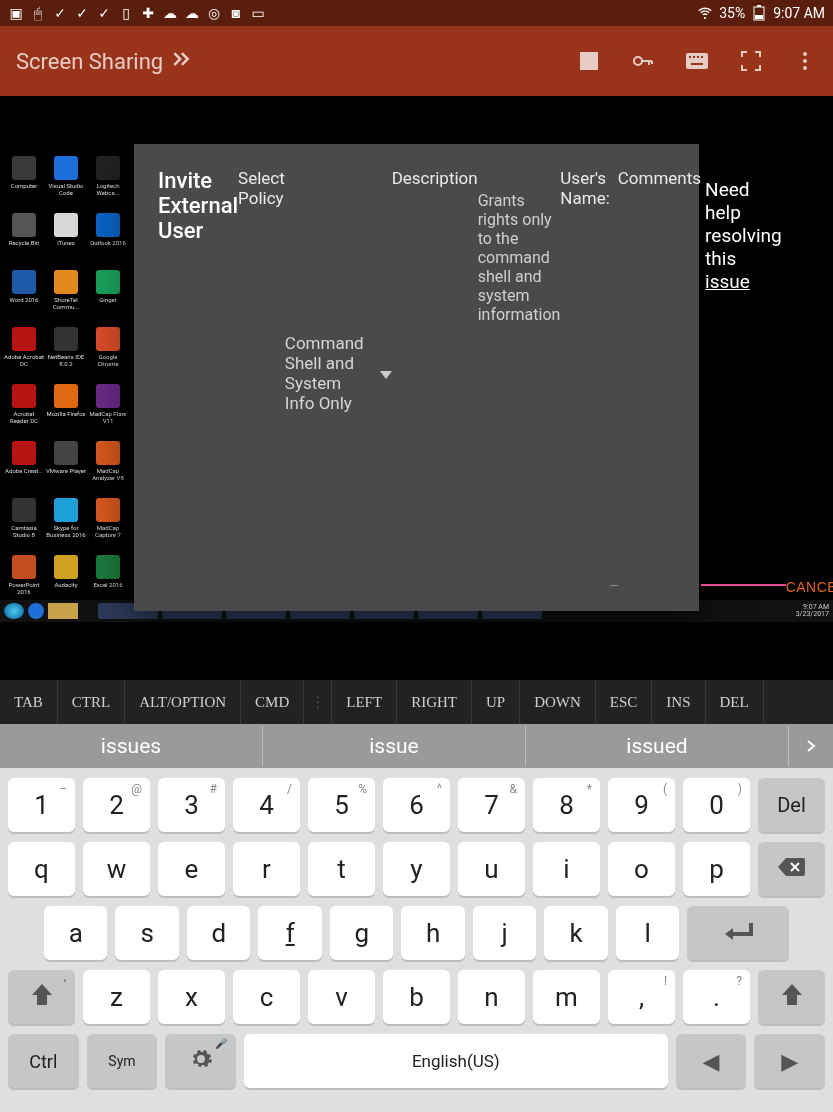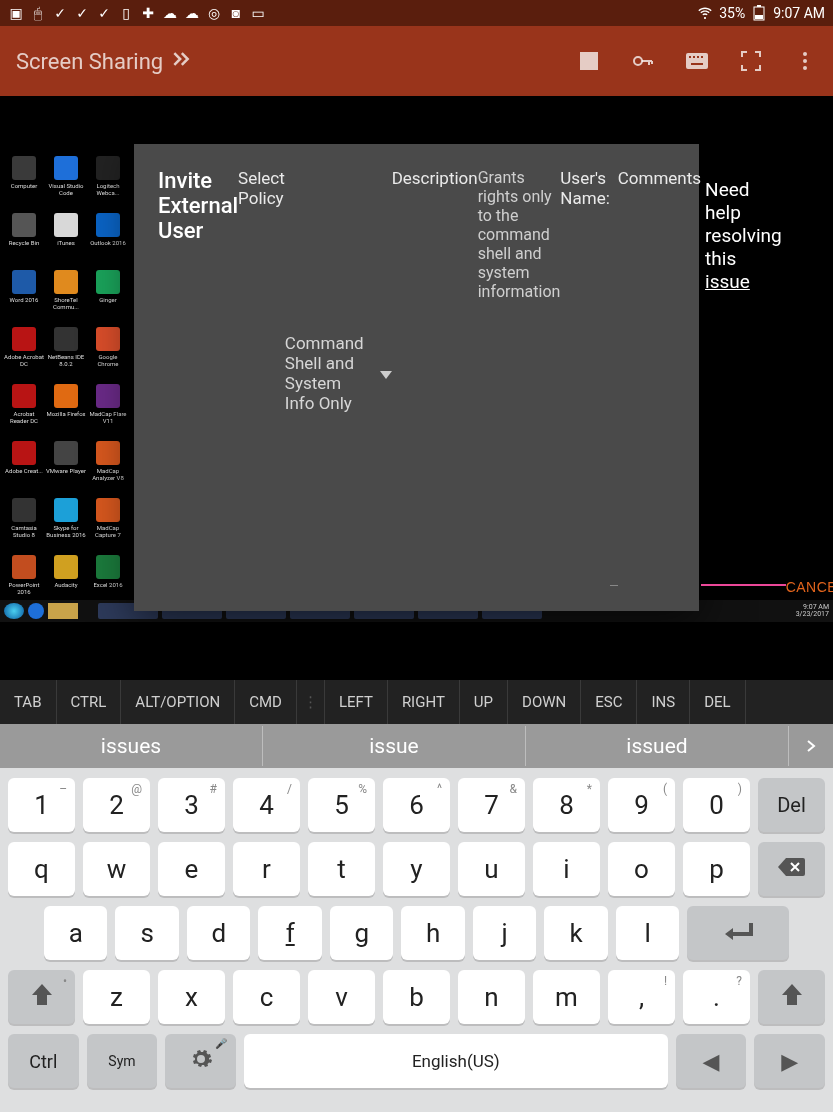--- a/index.html
+++ b/index.html
@@ -78,21 +78,21 @@
     height: 467px;
     background: #4a4a4a;
     padding: 24px 24px 16px 24px;
     display: flex;
     flex-direction: row;
     box-shadow: 0 10px 40px rgba(0,0,0,0.6);
   }
   .modal h1 { color: #fff; font-size: 22px; font-weight: 500; margin-bottom: 20px; }
   .modal .label { color: #eaeaea; font-size: 17px; margin-bottom: 4px; }
   .modal .policy-row { display:flex; align-items:center; gap:16px; color:#d6d6d6; font-size:17px; margin-bottom:18px; }
-  .modal .desc { color:#cfcfcf; font-size:16px; margin-bottom:18px; }
+  .modal .desc { color:#cfcfcf; font-size:16px; margin-bottom:18px;margin-top:23px; }
   .input-line {
     border: none;
     border-bottom: 1px solid #888;
     background: transparent;
     color: #fff;
     font-size: 19px;
     padding: 10px 4px 6px 4px;
     width: 100%;
     outline: none;
     margin-bottom: 9px;
@@ -125,20 +125,21 @@
     display: flex;
     align-items: stretch;
     color: #d0d0d0;
     font-size: 15px;
   }
   .skey {
     display:flex; align-items:center; justify-content:center;
     padding: 0 14px;
     border-right: 1px solid #3a3a3a;
     white-space: nowrap;
+    font-family: Liberation Serif, serif;
   }
   .skey.divider { padding:0 6px; color:#555; }
 
   .suggestions {
     position: absolute;
     top: 724px;
     left: 0;
     width: 833px;
     height: 44px;
     background: #9a9a9a;

